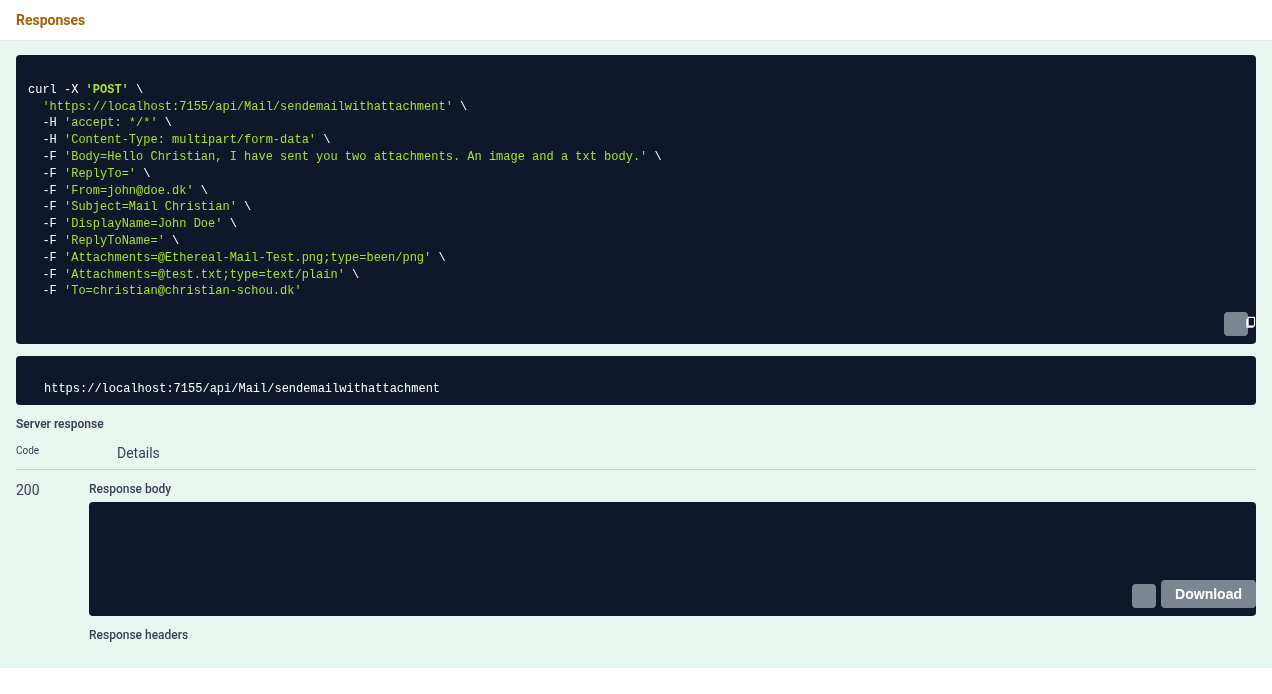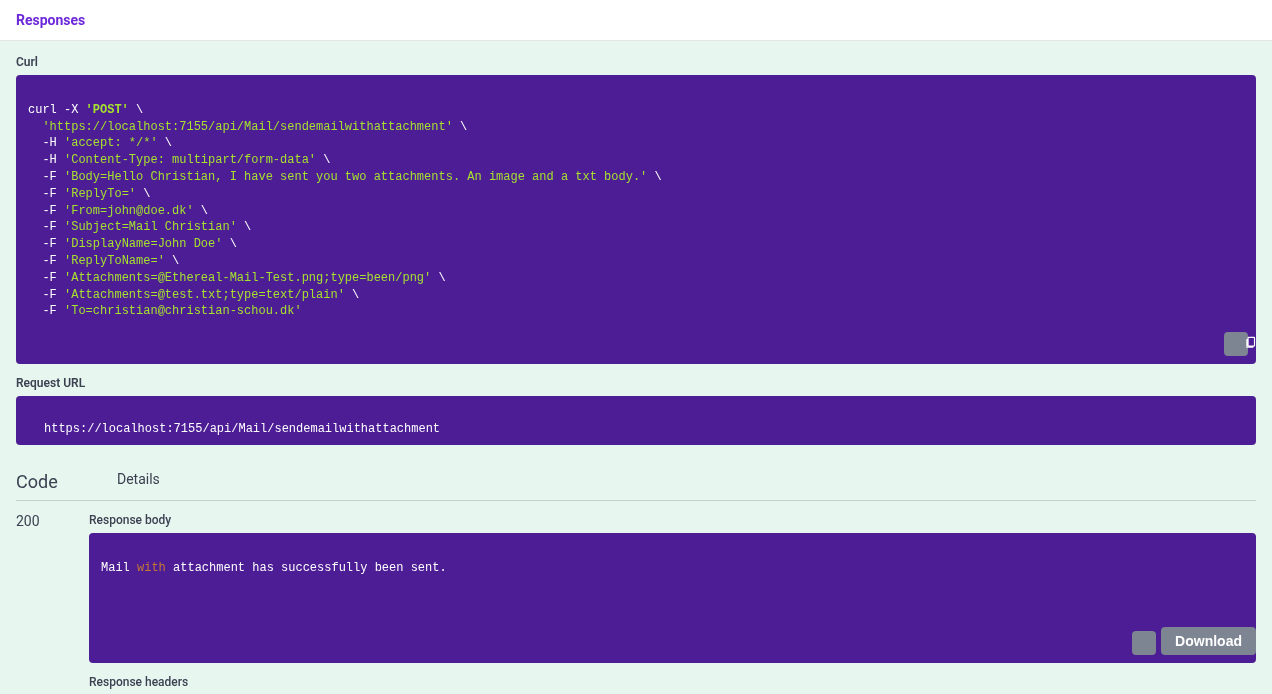--- a/index.html
+++ b/index.html
@@ -10,34 +10,34 @@
     font-size: 14px;
   }
   .top-header {
     padding: 12px 16px;
     border-bottom: 1px solid #e6e6e6;
     background: #fff;
   }
   .top-header h4 {
     font-size: 14px;
     font-weight: 700;
-    color: #6d28d9;
+    color: #a16207;
   }
   .responses-wrap {
     background: #e8f6f0;
     padding: 14px 16px 20px 16px;
   }
   .section-label {
     font-size: 12px;
     color: #3b4151;
     margin-bottom: 6px;
     font-weight: 600;
   }
   .code-block {
-    background: #4c1d95;
+    background: #0f172a;
     color: #fff;
     font-family: Consolas, Monaco, "Courier New", monospace;
     font-size: 12px;
     padding: 10px 12px;
     border-radius: 4px;
     position: relative;
     white-space: pre;
     overflow-x: auto;
     line-height: 1.4;
   }
@@ -81,21 +81,21 @@
   }
   .spacer { height: 12px; }
   .table-head {
     display: flex;
     border-bottom: 1px solid rgba(59,65,81,0.2);
     padding: 8px 0;
     margin-top: 6px;
   }
   .table-head .col-code {
     width: 73px;
-    font-size: 18px;
+    font-size: 10px;
     color: #3b4151;
   }
   .table-head .col-detail {
     flex: 1;
     font-size: 14px;
     color: #3b4151;
     margin-left: 28px;
   }
   .table-row {
     display: flex;
@@ -122,21 +122,20 @@
 </style>
 </head>
 <body>
 
 <div class="top-header">
   <h4>Responses</h4>
 </div>
 
 <div class="responses-wrap">
 
-  <div class="section-label">Curl</div>
   <div class="code-block">
 <span>curl -X <span class="meth">'POST'</span> \
   <span class="str">'https://localhost:7155/api/Mail/sendemailwithattachment'</span> \
   -H <span class="str">'accept: */*'</span> \
   -H <span class="str">'Content-Type: multipart/form-data'</span> \
   -F <span class="str">'Body=Hello Christian, I have sent you two attachments. An image and a txt body.'</span> \
   -F <span class="str">'ReplyTo='</span> \
   -F <span class="str">'From=john@doe.dk'</span> \
   -F <span class="str">'Subject=Mail Christian'</span> \
   -F <span class="str">'DisplayName=John Doe'</span> \
@@ -148,38 +147,37 @@
       <span>
         <svg viewBox="0 0 24 24">
             <path fill="none" stroke="#fff" stroke-width="2" d="M8 4h9a1 1 0 0 1 1 1v13a1 1 0 0 1-1 1H8a1 1 0 0 1-1-1V5a1 1 0 0 1 1-1z M5 7v14h11"></path>
           </svg>
       </span>
     </button>
   </div>
 
   <div class="spacer"></div>
 
-  <div class="section-label">Request URL</div>
   <div class="code-block small-pad">
 <span>https://localhost:7155/api/Mail/sendemailwithattachment</span></div>
 
   <div class="spacer"></div>
 
+  <div class="section-label">Server response</div>
 
   <div class="table-head">
     <div class="col-code">Code</div>
     <div class="col-detail">Details</div>
   </div>
 
   <div class="table-row">
     <div class="col-code">200</div>
     <div class="col-detail">
       <div class="sub-label">Response body</div>
       <div class="code-block response-body-block">
-<span>Mail <span class="hl">with</span> attachment has successfully been sent.</span>
         <button class="copy-btn alt">
           <span>
             <svg viewBox="0 0 24 24">
                 <path fill="none" stroke="#fff" stroke-width="2" d="M8 4h9a1 1 0 0 1 1 1v13a1 1 0 0 1-1 1H8a1 1 0 0 1-1-1V5a1 1 0 0 1 1-1z M5 7v14h11"></path>
               </svg>
           </span>
         </button>
         <button class="download-btn">Download</button>
       </div>
 

